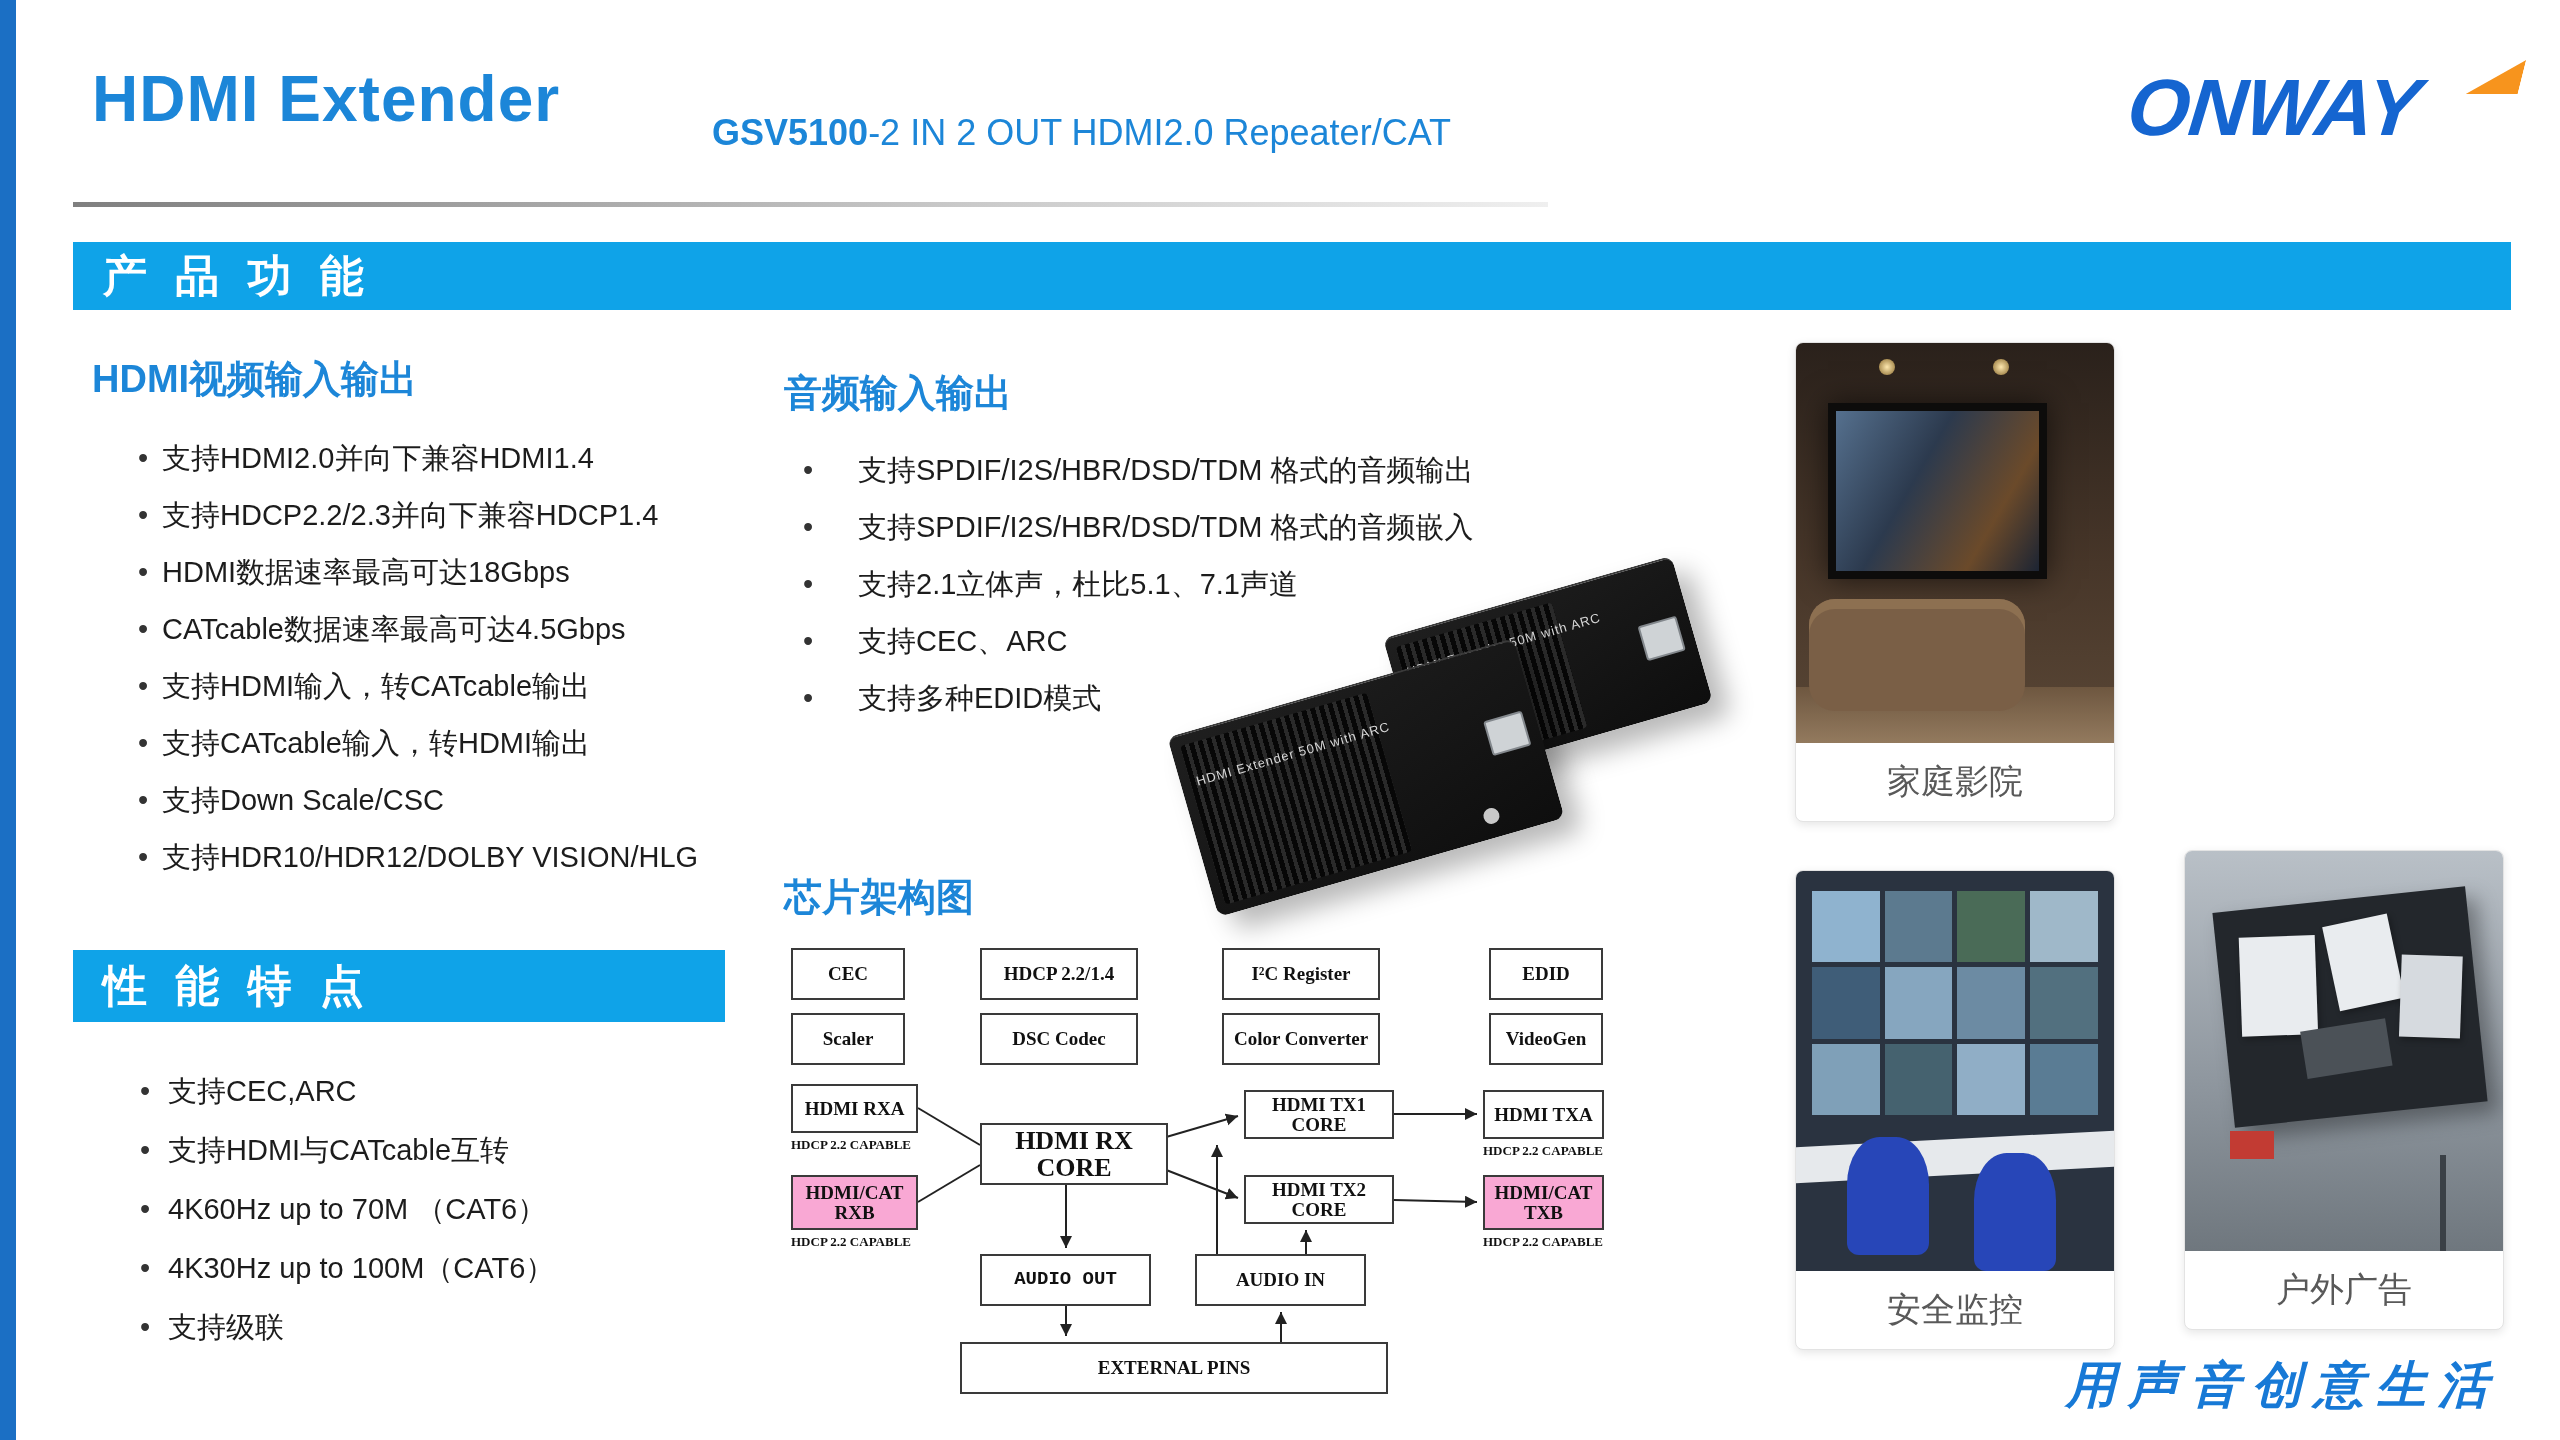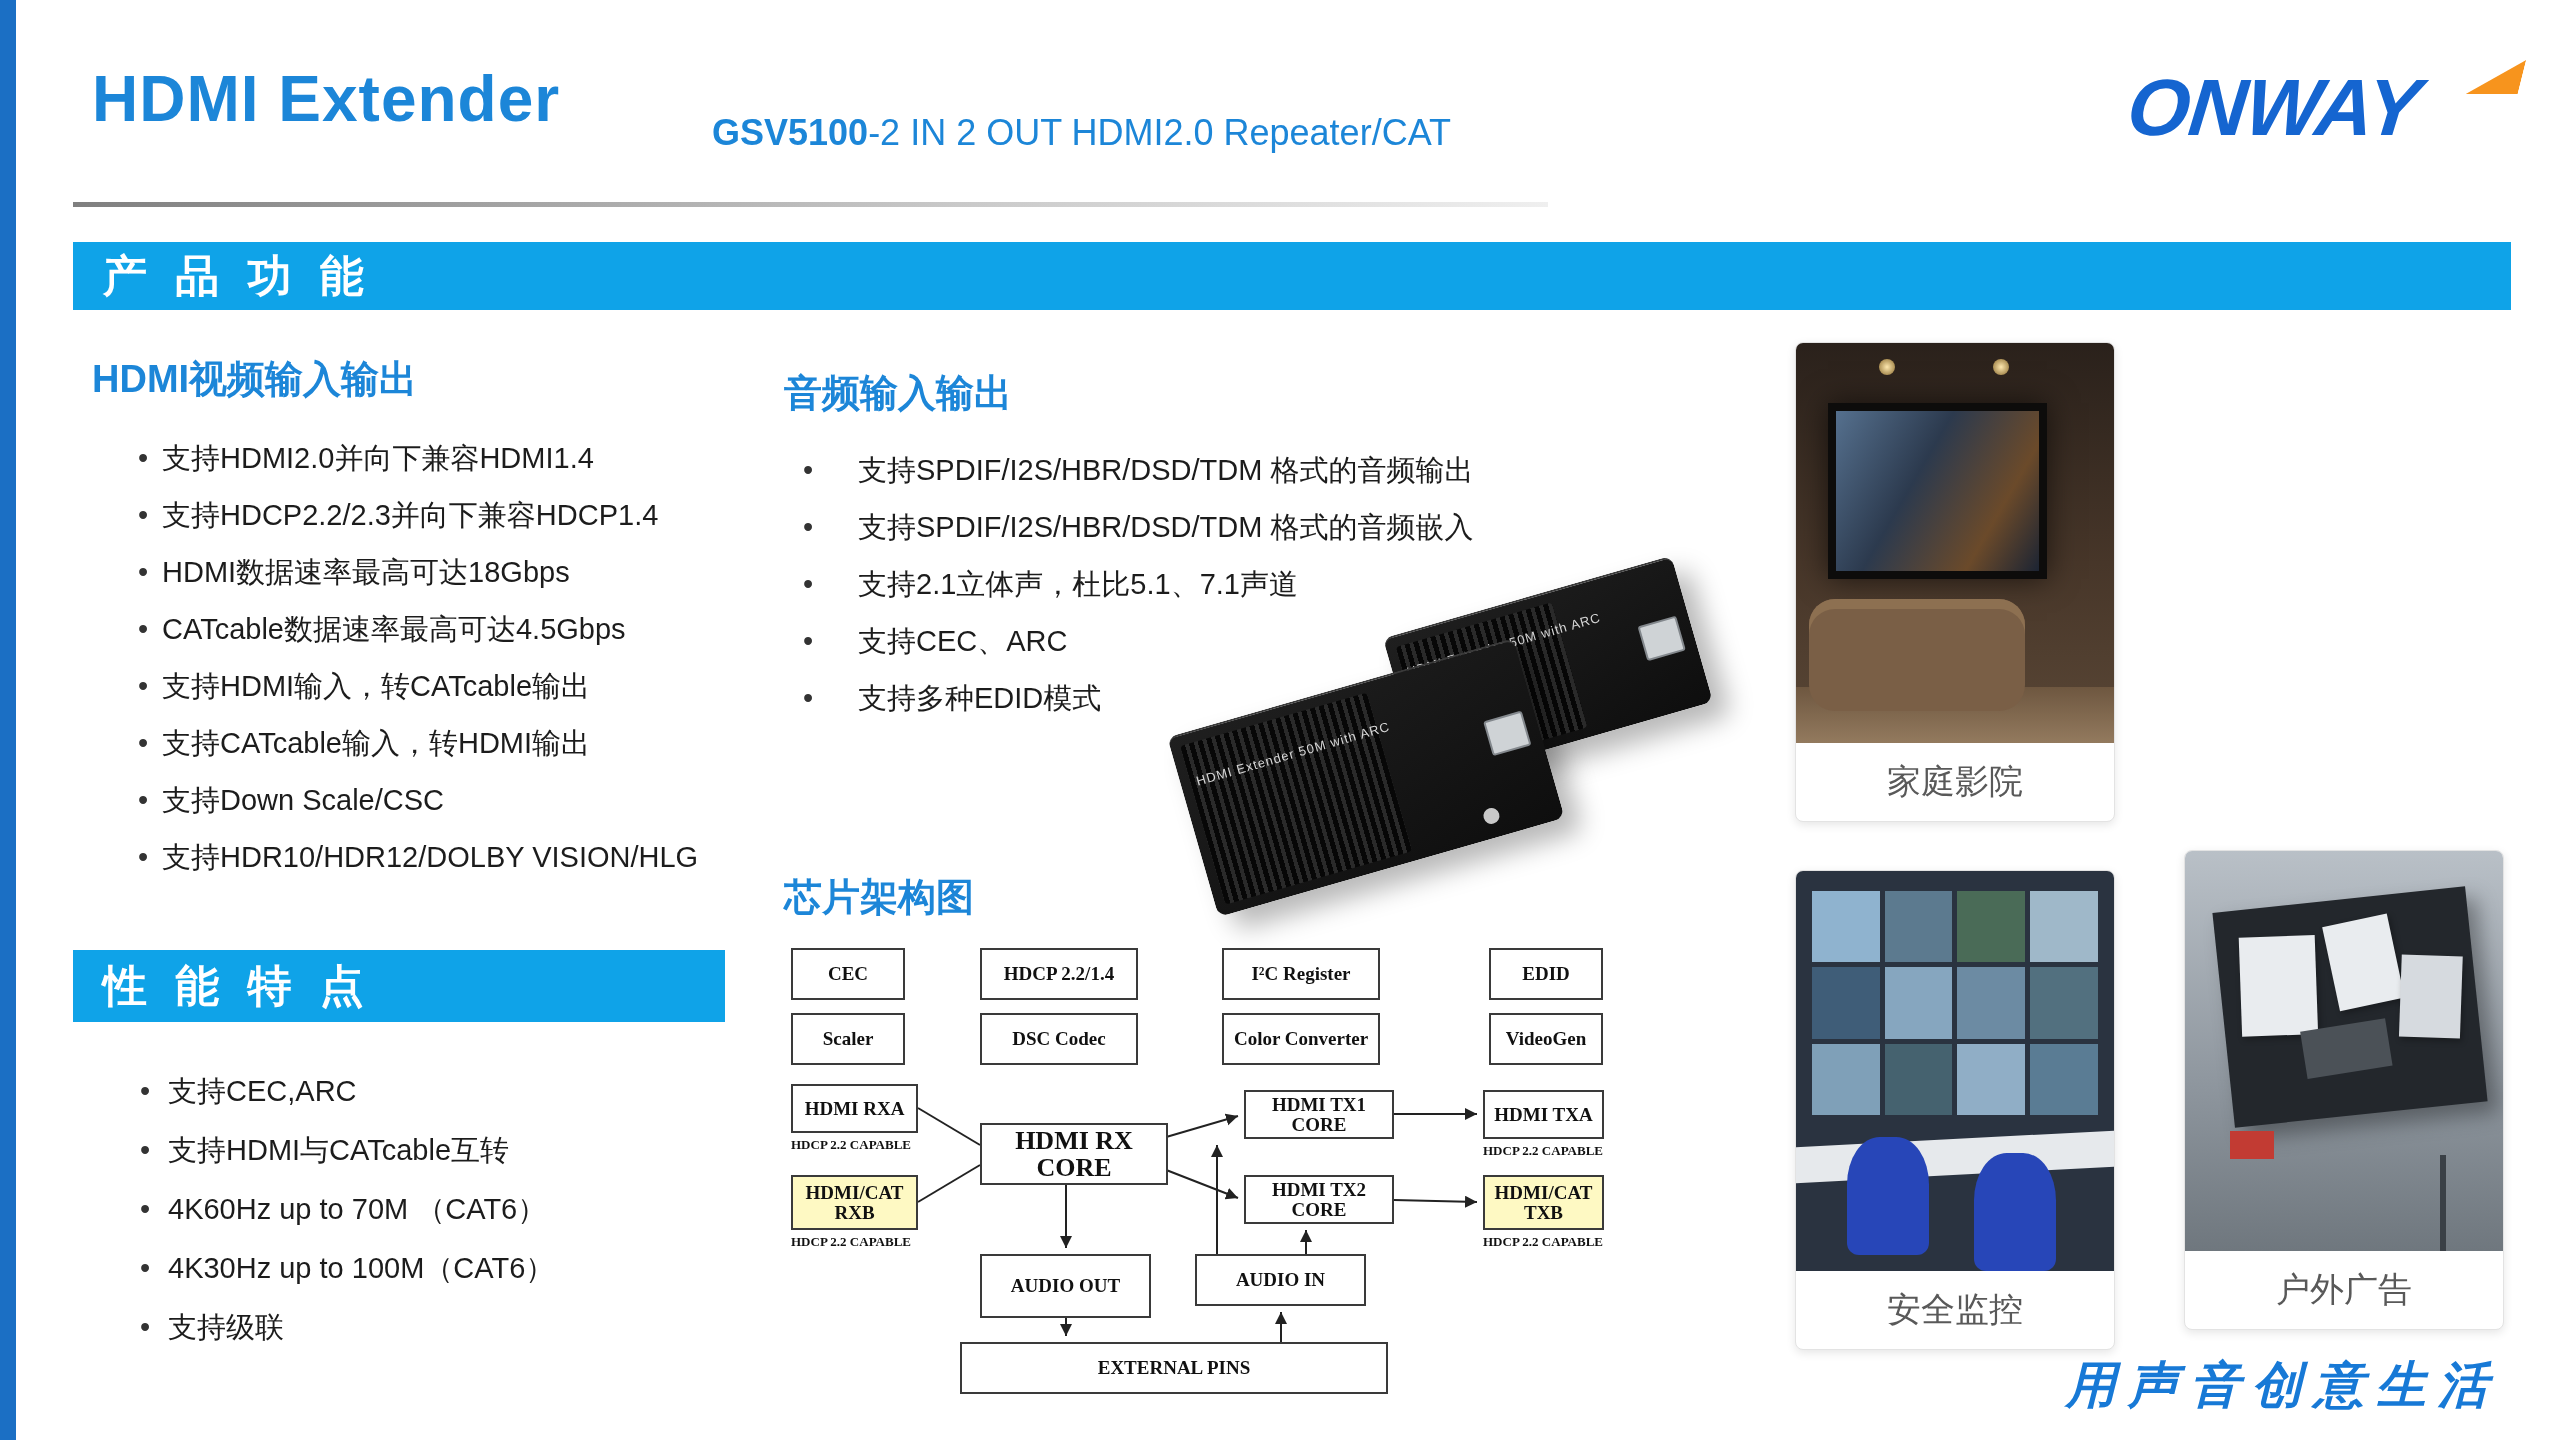--- a/index.html
+++ b/index.html
@@ -60,21 +60,21 @@
   .jack{position:absolute;right:62px;bottom:14px;width:16px;height:16px;border-radius:50%;
         background:#c9c9c9;border:2px solid #6d7control;}
   .dev-label{position:absolute;left:14px;top:42%;color:#d6d6d6;font-size:13px;white-space:nowrap;
              letter-spacing:1px;}
 
   
   .diagram{position:absolute;left:784px;top:940px;width:850px;height:480px;}
   .db{position:absolute;border:2px solid #3a3a3a;background:#ffffff;display:flex;align-items:center;
       justify-content:center;text-align:center;font-family:"Liberation Serif", serif;font-weight:bold;
       font-size:19px;color:#111;line-height:1.05;padding:2px;box-sizing:border-box;}
-  .db.gray{background:#fef9c3;font-family:Liberation Serif, serif;}
+  .db.gray{background:#f9a8d4;font-family:Liberation Serif, serif;}
   .dsub{position:absolute;font-family:"Liberation Serif", serif;font-weight:bold;font-size:13px;
         color:#111;text-align:left;white-space:nowrap;}
   .dsvg{position:absolute;left:0;top:0;pointer-events:none;}
 
   
   .card{position:absolute;width:318px;height:478px;background:#ffffff;border:1px solid #e3e3e3;
         border-radius:8px;overflow:hidden;box-shadow:0 3px 10px rgba(0,0,0,.10);}
   .scene{position:relative;width:318px;height:400px;overflow:hidden;}
   .caption{height:78px;display:flex;align-items:center;justify-content:center;font-size:34px;color:#595959;}
 
@@ -227,21 +227,21 @@
     <div class="db" style="left:699px;top:150px;width:121px;height:49px;">HDMI TXA</div>
     <div class="dsub" style="left:699px;top:203px;">HDCP 2.2 CAPABLE</div>
 
     <div class="db gray" style="left:7px;top:235px;width:127px;height:55px;">HDMI/CAT RXB</div>
     <div class="dsub" style="left:7px;top:294px;">HDCP 2.2 CAPABLE</div>
 
     <div class="db" style="left:460px;top:235px;width:150px;height:49px;">HDMI TX2 CORE</div>
     <div class="db gray" style="left:699px;top:235px;width:121px;height:55px;">HDMI/CAT TXB</div>
     <div class="dsub" style="left:699px;top:294px;">HDCP 2.2 CAPABLE</div>
 
-    <div class="db" style="left:196px;top:314px;width:171px;height:64px;">AUDIO OUT</div>
+    <div class="db" style="left:196px;top:314px;width:171px;height:52px;font-family:Liberation Mono, monospace;">AUDIO OUT</div>
     <div class="db" style="left:411px;top:314px;width:171px;height:52px;">AUDIO IN</div>
 
     <div class="db" style="left:176px;top:402px;width:428px;height:52px;">EXTERNAL PINS</div>
   </div>
 
   <div class="card" style="left:1795px;top:342px;">
     <div class="scene s-ht">
       <div class="ht-spot" style="left:26%;"></div>
       <div class="ht-spot" style="left:62%;"></div>
       <div class="ht-screen"></div>

